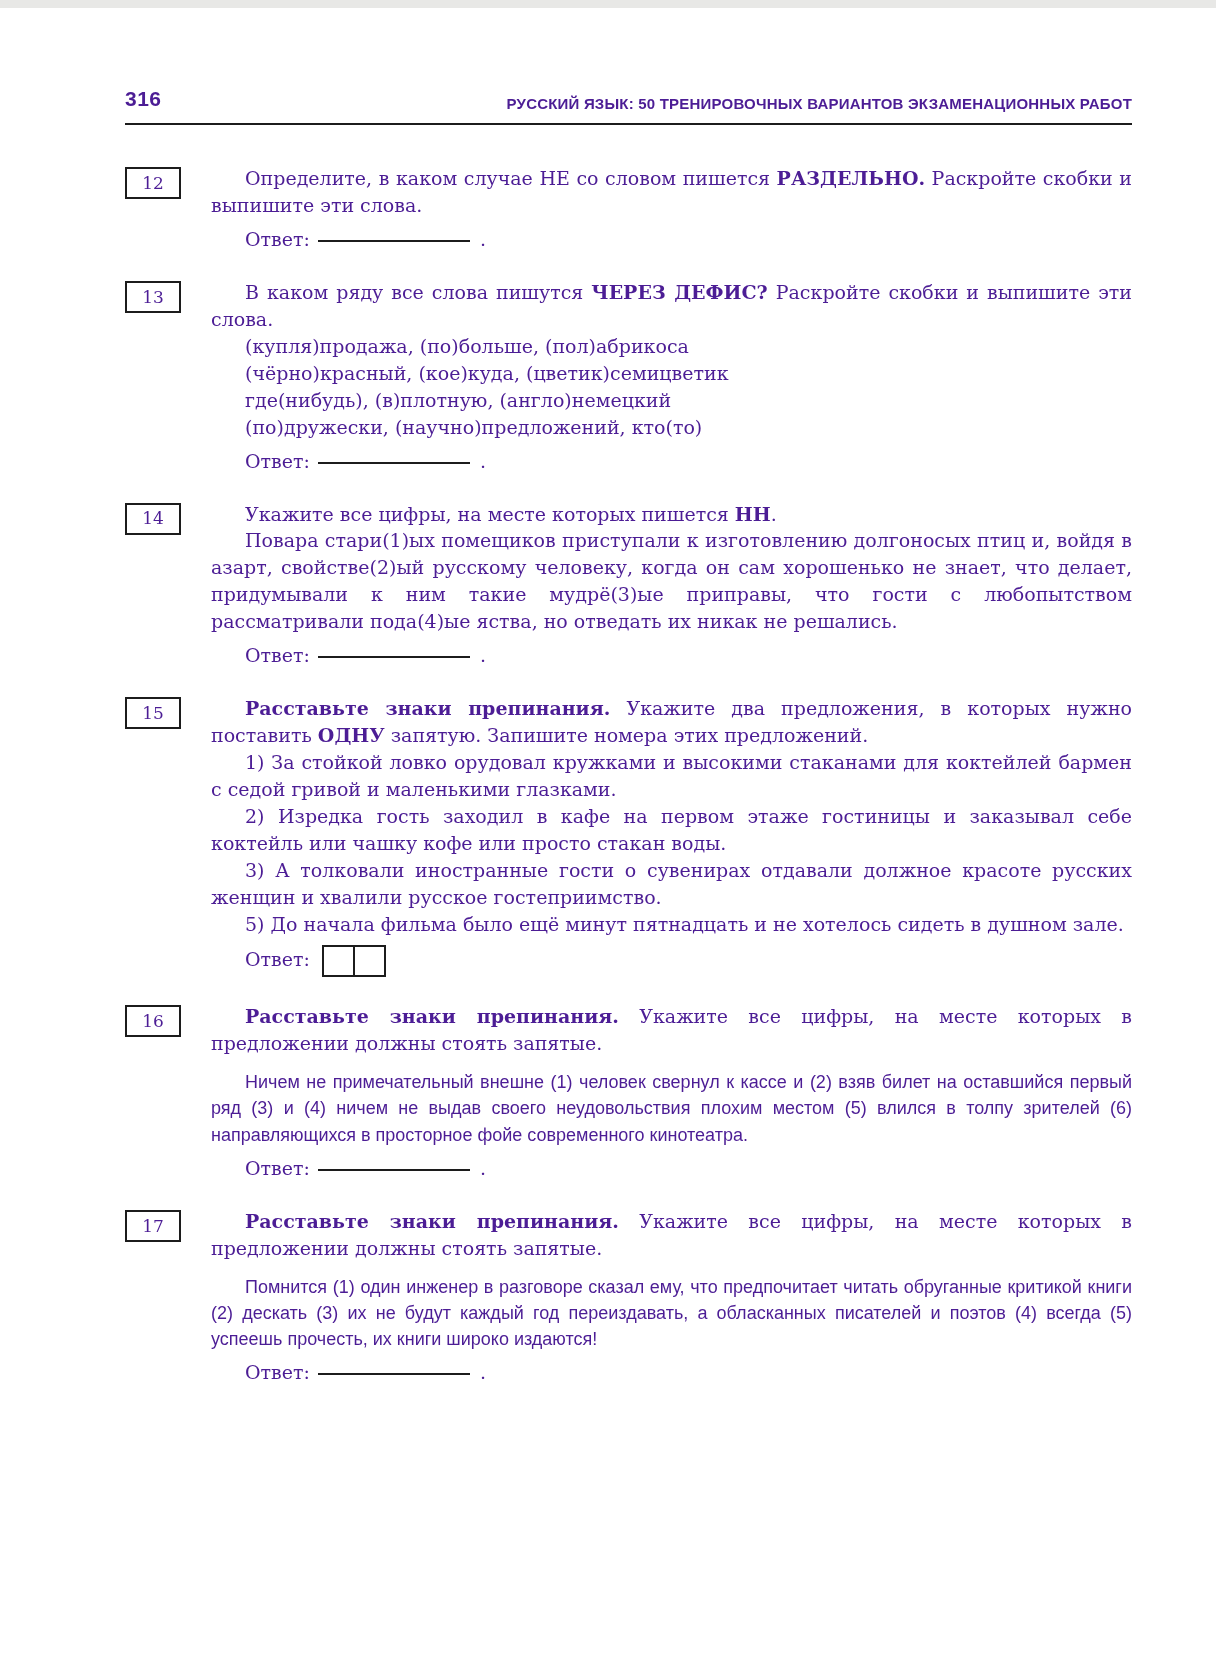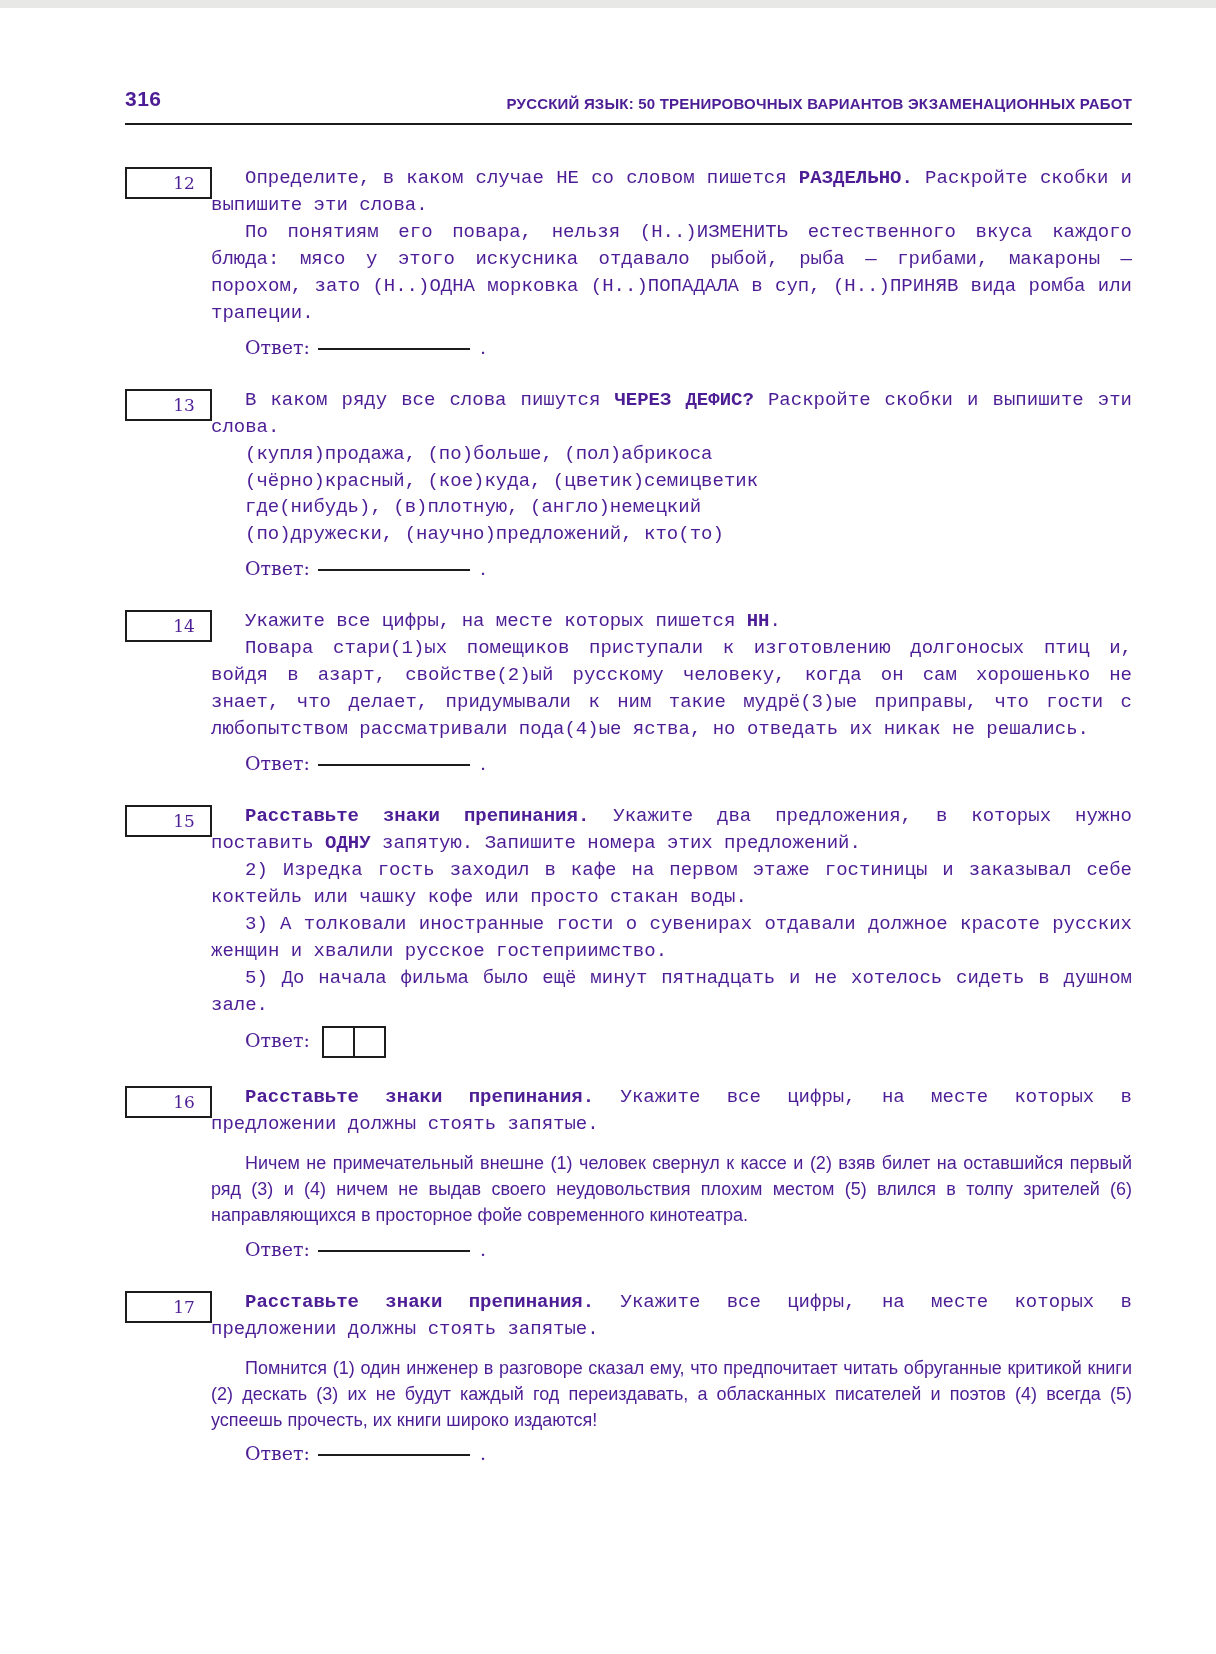--- a/index.html
+++ b/index.html
@@ -18,24 +18,24 @@
     font-weight:bold; font-size:21px; letter-spacing:0.5px;
   }
   .running-title {
     font-family:"Liberation Sans","DejaVu Sans",sans-serif;
     font-weight:bold; font-size:15px; letter-spacing:0.2px; text-align:right;
   }
   .question { display:grid; grid-template-columns:86px 1fr; margin-bottom:26px; }
   .qnum-box {
     width:52px; height:28px; border:2px solid #1c1c1c; margin-top:2px;
     display:flex; align-items:center; justify-content:center;
-    font-size:17px; font-family:"DejaVu Serif",serif;padding-left:31px;
+    font-size:17px; font-family:"DejaVu Serif",serif;
   }
   .qbody { text-align:justify; }
-  .para { margin:0; text-indent:34px;font-family:Liberation Mono, monospace; }
+  .para { margin:0; text-indent:34px; }
   .para.sans {
     font-family:Liberation Sans, sans-serif;
     font-size:18px; margin-top:12px; line-height:1.46;
   }
   .bold { font-weight:bold; }
   .answer-row { margin:7px 0 0 0; text-indent:34px; white-space:nowrap; }
   .answer-line {
     display:inline-block; width:152px; height:0;
     border-top:2px solid #1c1c1c; vertical-align:middle;
     margin-left:8px; margin-right:10px;
@@ -52,21 +52,20 @@
     <span class="page-number">316</span>
     <span class="running-title">РУССКИЙ ЯЗЫК: 50 ТРЕНИРОВОЧНЫХ ВАРИАНТОВ ЭКЗАМЕНАЦИОННЫХ РАБОТ</span>
   </div>
   <div>
       <section class="question">
         <div class="qnum-box">
           <span>12</span>
         </div>
         <div class="qbody">
           <p class="para"><span>Определите, в каком случае НЕ со словом пишется </span><span class="bold">РАЗДЕЛЬНО.</span><span> Раскройте скобки и выпишите эти слова.</span></p>
-          <p class="para"><span>По понятиям его повара, нельзя (Н..)ИЗМЕНИТЬ естественного вкуса каждого блюда: мясо у этого искусника отдавало рыбой, рыба — грибами, макароны — порохом, зато (Н..)ОДНА морковка (Н..)ПОПАДАЛА в суп, (Н..)ПРИНЯВ вида ромба или трапеции.</span></p>
           <p class="answer-row"><span class="answer-label">Ответ:</span><span class="answer-line"></span><span class="answer-dot">.</span></p>
         </div>
       </section>
       <section class="question">
         <div class="qnum-box">
           <span>13</span>
         </div>
         <div class="qbody">
           <p class="para"><span>В каком ряду все слова пишутся </span><span class="bold">ЧЕРЕЗ ДЕФИС?</span><span> Раскройте скобки и выпишите эти слова.</span></p>
           <p class="para"><span>(купля)продажа, (по)больше, (пол)абрикоса</span></p>
@@ -85,20 +84,21 @@
           <p class="para"><span>Повара стари(1)ых помещиков приступали к изготовлению долгоносых птиц и, войдя в азарт, свойстве(2)ый русскому человеку, когда он сам хорошенько не знает, что делает, придумывали к ним такие мудрё(3)ые приправы, что гости с любопытством рассматривали пода(4)ые яства, но отведать их никак не решались.</span></p>
           <p class="answer-row"><span class="answer-label">Ответ:</span><span class="answer-line"></span><span class="answer-dot">.</span></p>
         </div>
       </section>
       <section class="question">
         <div class="qnum-box">
           <span>15</span>
         </div>
         <div class="qbody">
           <p class="para"><span class="bold">Расставьте знаки препинания.</span><span> Укажите два предложения, в которых нужно поставить </span><span class="bold">ОДНУ</span><span> запятую. Запишите номера этих предложений.</span></p>
+          <p class="para"><span>1) За стойкой ловко орудовал кружками и высокими стаканами для коктейлей бармен с седой гривой и маленькими глазками.</span></p>
           <p class="para"><span>2) Изредка гость заходил в кафе на первом этаже гостиницы и заказывал себе коктейль или чашку кофе или просто стакан воды.</span></p>
           <p class="para"><span>3) А толковали иностранные гости о сувенирах отдавали должное красоте русских женщин и хвалили русское гостеприимство.</span></p>
           <p class="para"><span>5) До начала фильма было ещё минут пятнадцать и не хотелось сидеть в душном зале.</span></p>
           <p class="answer-row"><span class="answer-label">Ответ:</span><span class="answer-cells">
               <span class="answer-cell"></span>
               <span class="answer-cell"></span>
             </span></p>
         </div>
       </section>
       <section class="question">

